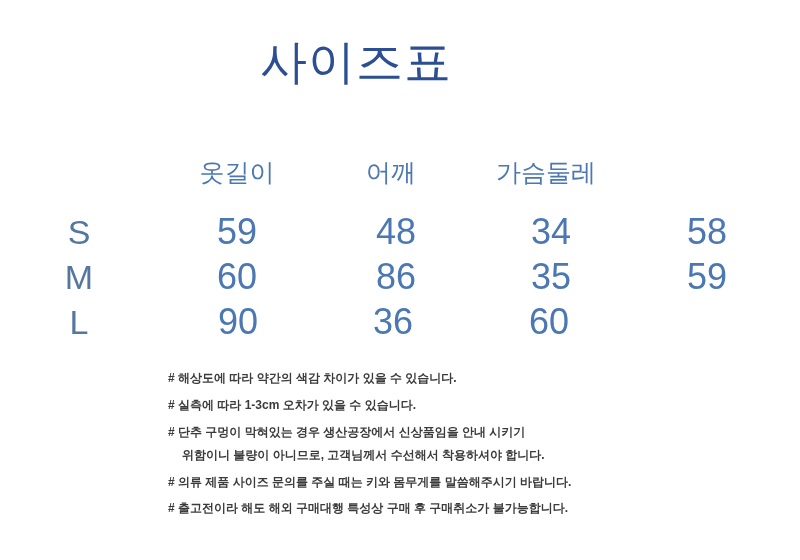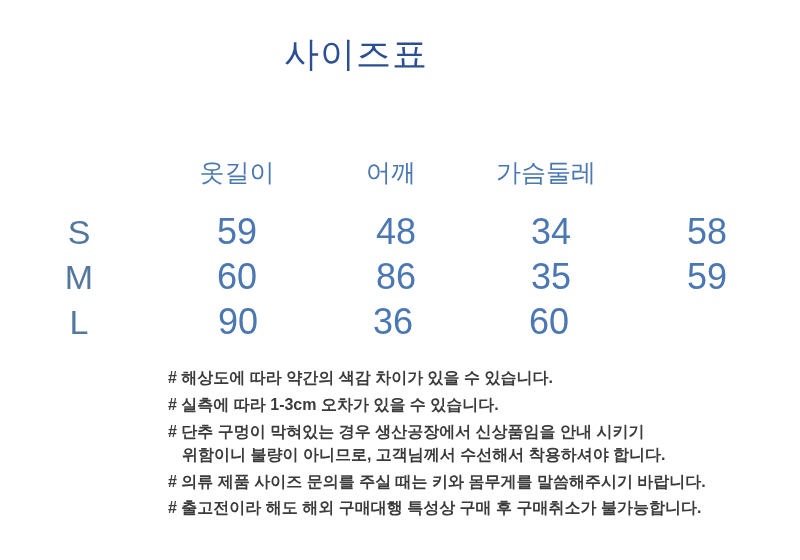--- a/index.html
+++ b/index.html
@@ -13,21 +13,21 @@
     background: var(--background, #ffffff);
     overflow: hidden;
   }
 
   .title {
     position: absolute;
     top: 31px;
     left: 0;
     width: 712px;
     text-align: center;
-    font-size: 35px;
+    font-size: 47px;
     font-weight: 500;
     letter-spacing: 1px;
     color: var(--title_blue, #2c4f93);
   }
 
   .trow {
     position: absolute;
     left: 0;
     width: 788px;
     height: 46px;
@@ -46,21 +46,21 @@
   .cell.c0 { width: 158px; font-size: 34px; color: var(--label_blue, #54779f); }
   .cell.c1 { width: 158px; }
   .cell.c2 { width: 160px; }
   .cell.c3 { width: 150px; }
   .cell.c4 { width: 162px; }
 
   .notes {
     position: absolute;
     left: 168px;
     top: 368px;
-    font-size: 16px;
+    font-size: 12px;
     font-weight: 700;
     color: var(--note_gray, #3b3b3b);
   }
   .notes p { line-height: 20px; white-space: nowrap; }
   .notes p.m7 { margin-bottom: 7px; }
   .notes p.m3 { margin-bottom: 3px; }
   .notes p.m6 { margin-bottom: 6px; }
   .notes p.cont { padding-left: 14px; }
 </style>
 </head>

